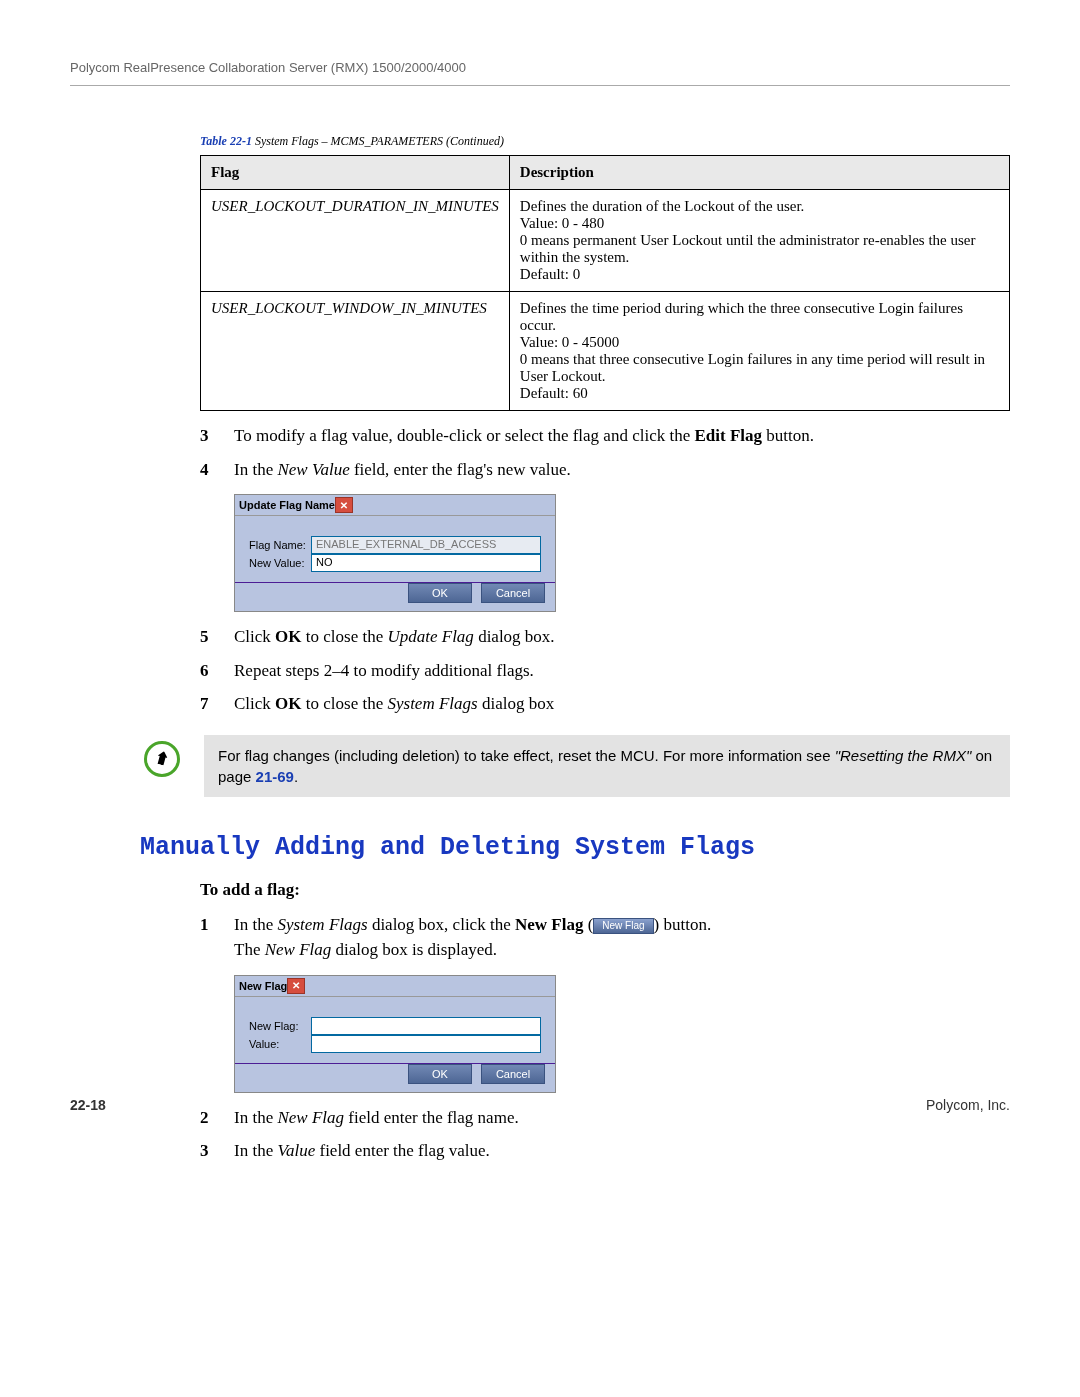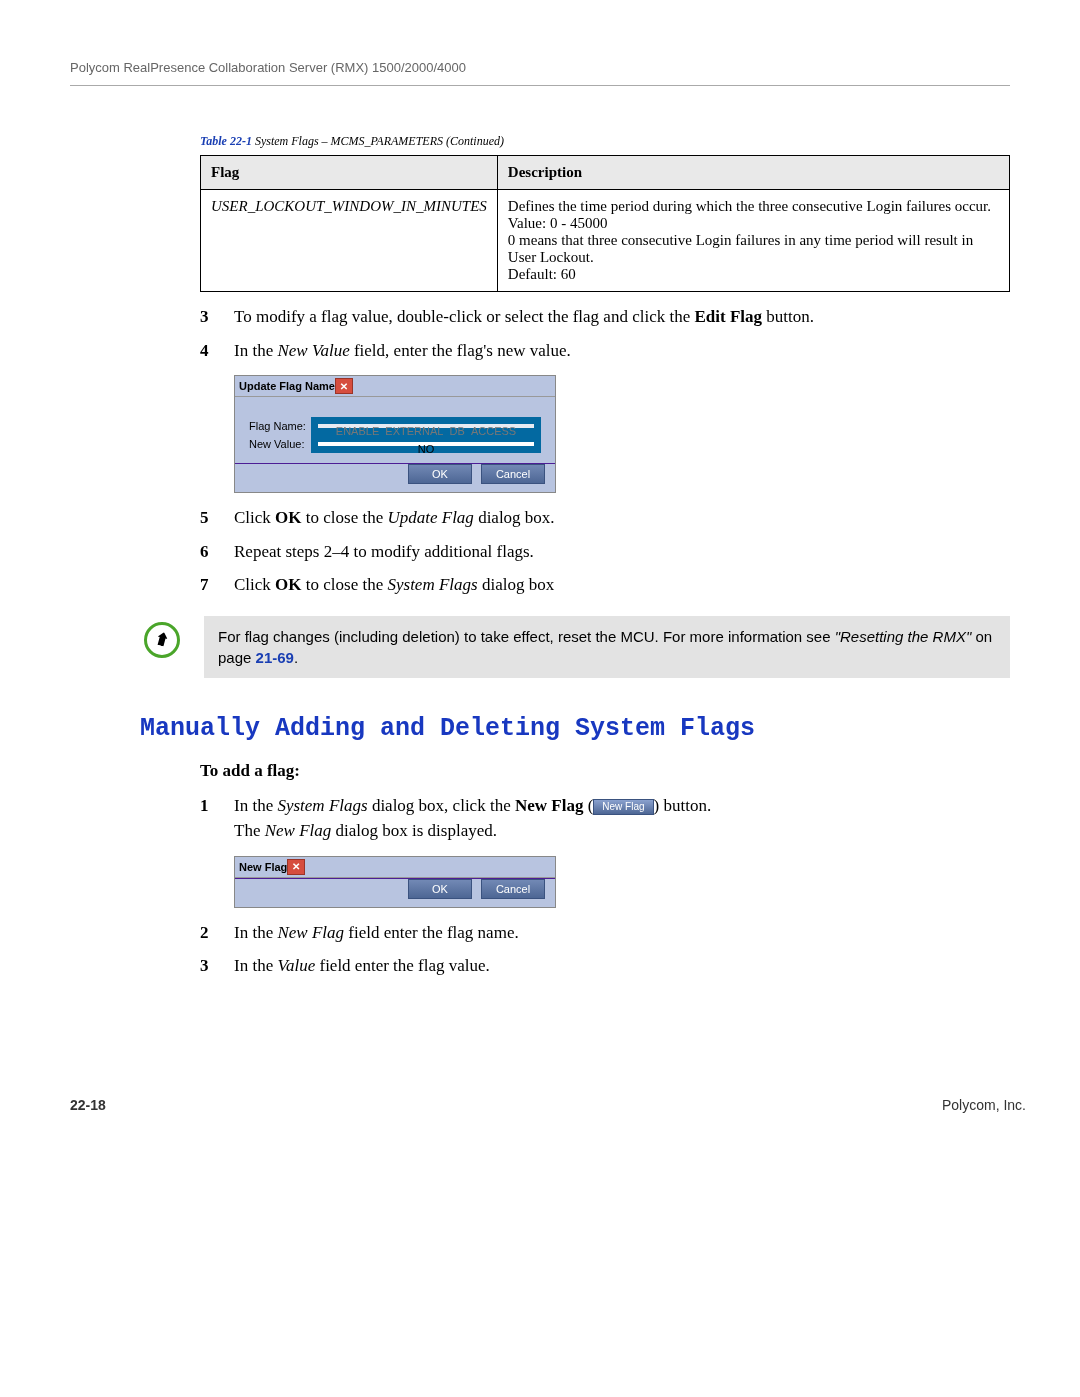--- a/index.html
+++ b/index.html
@@ -112,27 +112,26 @@
     display: flex;
     align-items: center;
   }
   .dialog-row label {
     width: 62px;
     font-size: 11px;
   }
   .dialog-row .field {
     flex: 1;
     background: #e7ebf2;
-    border: 7px solid #0369a1;
+    border: 1px solid #0369a1;
     height: 18px;
     padding: 1px 4px;
     font-size: 11px;
     color: #777;
     box-sizing: border-box;
-    text-align: center;
   }
   .dialog-row .field.white {
     background: #fff;
     color: #000;
   }
   .dialog-buttons {
     background: #b8c4e0;
     padding: 0 10px 8px 0;
     text-align: right;
     border-top: 1px solid #4c1d95;
@@ -210,21 +209,21 @@
     background: linear-gradient(#8aa1ce, #4d6694);
     color: #fff;
     border: 1px solid #3a527f;
     vertical-align: middle;
     line-height: 12px;
   }
   .footer {
     position: absolute;
     bottom: 48px;
     left: 70px;
-    right: 54px;
+    right: 70px;
     display: flex;
     justify-content: space-between;
     font-size: 14px;
     color: #333;
   }
   .footer .page-num {
     font-weight: bold;
   }
   .em { font-style: italic; }
   .bold { font-weight: bold; }
@@ -242,20 +241,27 @@
 
     <table class="flags-table">
       <thead>
         <tr>
           <th>Flag</th>
           <th>Description</th>
         </tr>
       </thead>
       <tbody>
         <tr>
+          <td class="flag-col">USER_LOCKOUT_DURATION_IN_MINUTES</td>
+          <td style="white-space:pre-line">Defines the duration of the Lockout of the user.
+Value: 0 - 480
+0 means permanent User Lockout until the administrator re-enables the user within the system.
+Default: 0</td>
+        </tr>
+        <tr>
           <td class="flag-col">USER_LOCKOUT_WINDOW_IN_MINUTES</td>
           <td style="white-space:pre-line">Defines the time period during which the three consecutive Login failures occur.
 Value: 0 - 45000
 0 means that three consecutive Login failures in any time period will result in User Lockout.
 Default: 60</td>
         </tr>
       </tbody>
     </table>
 
     <ol class="steps">
@@ -337,20 +343,30 @@
           <span>The </span><span class="em">New Flag</span><span> dialog box is displayed.</span>
         </span>
       </li>
     </ol>
 
     <div class="dialog">
       <div class="dialog-titlebar">
         <span>New Flag</span>
         <span class="dialog-close">✕</span>
       </div>
+      <div class="dialog-body">
+        <div class="dialog-row">
+          <label>New Flag:</label>
+          <div class="field white"></div>
+        </div>
+        <div class="dialog-row">
+          <label>Value:</label>
+          <div class="field white"></div>
+        </div>
+      </div>
       <div class="dialog-buttons">
         <span class="dlg-btn">OK</span>
         <span class="dlg-btn">Cancel</span>
       </div>
     </div>
 
     <ol class="steps">
       <li>
         <span class="num">2</span>
         <span class="txt">

